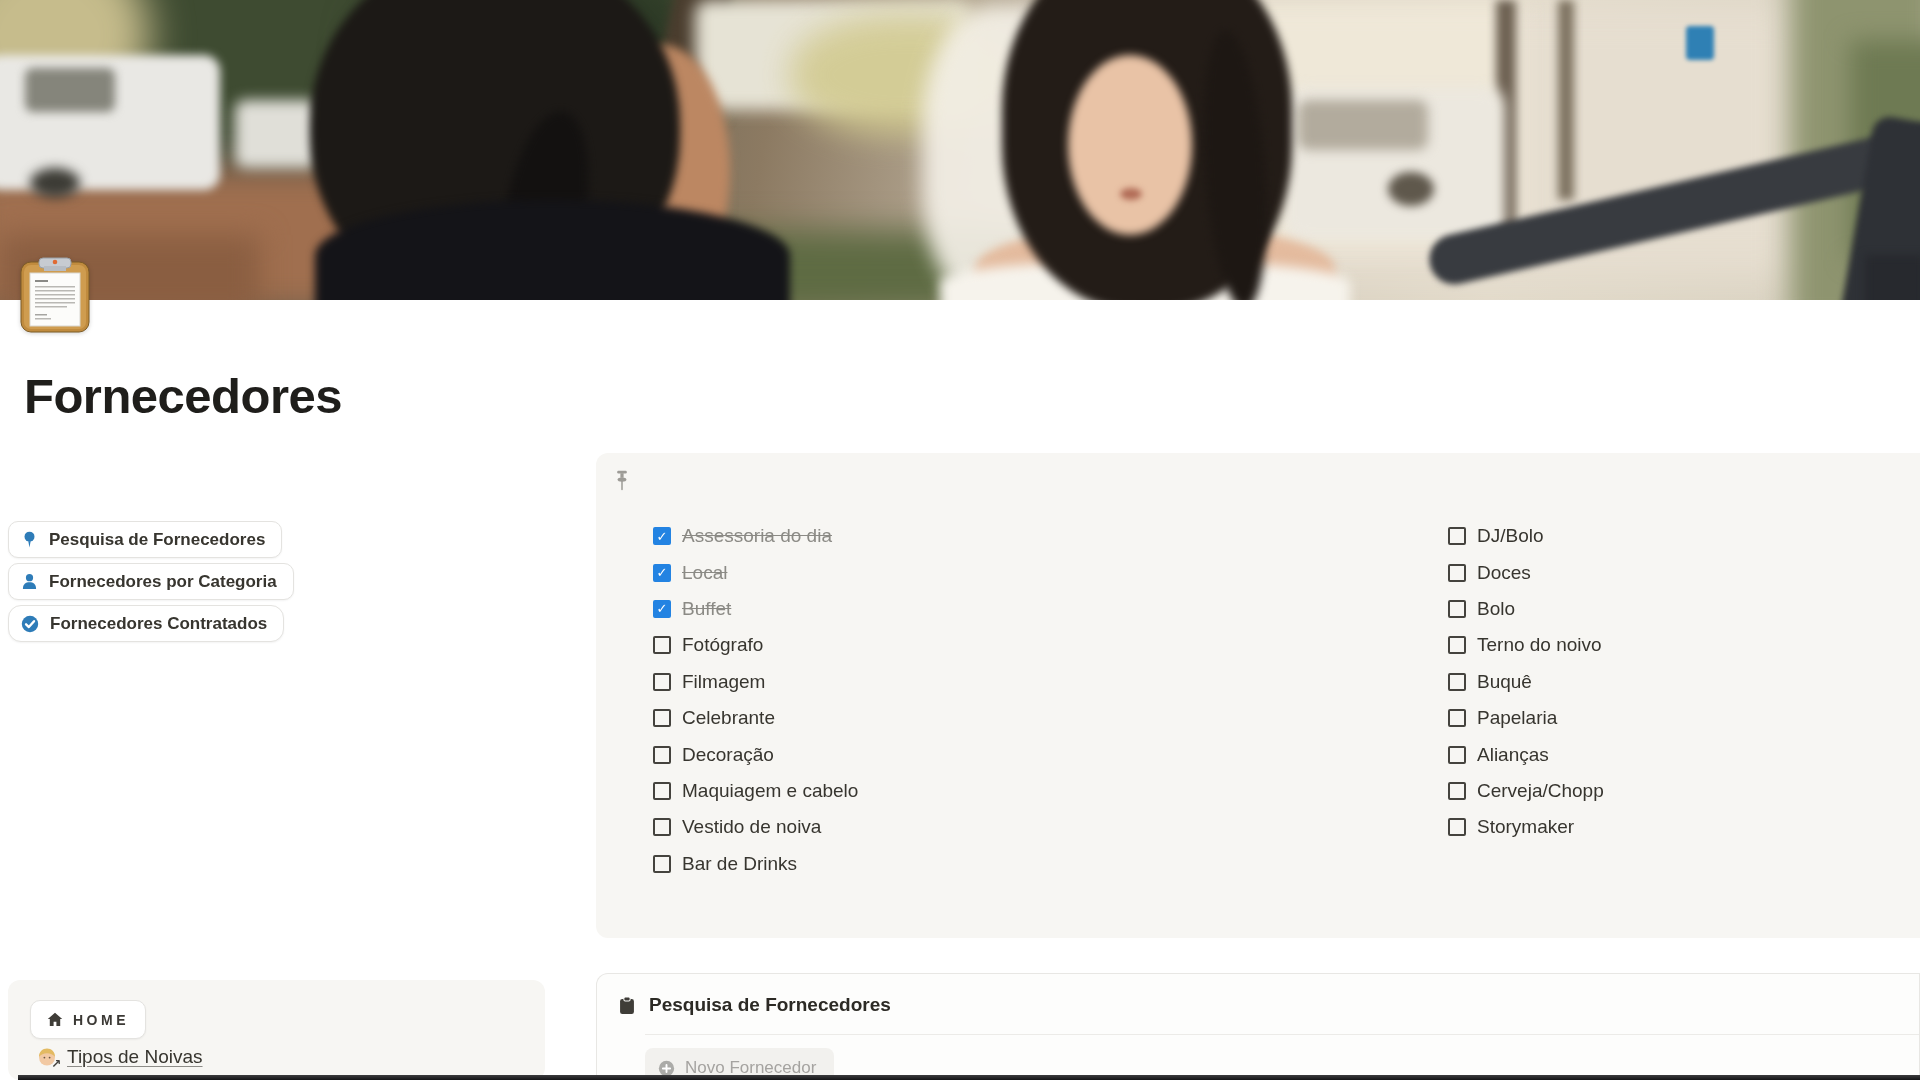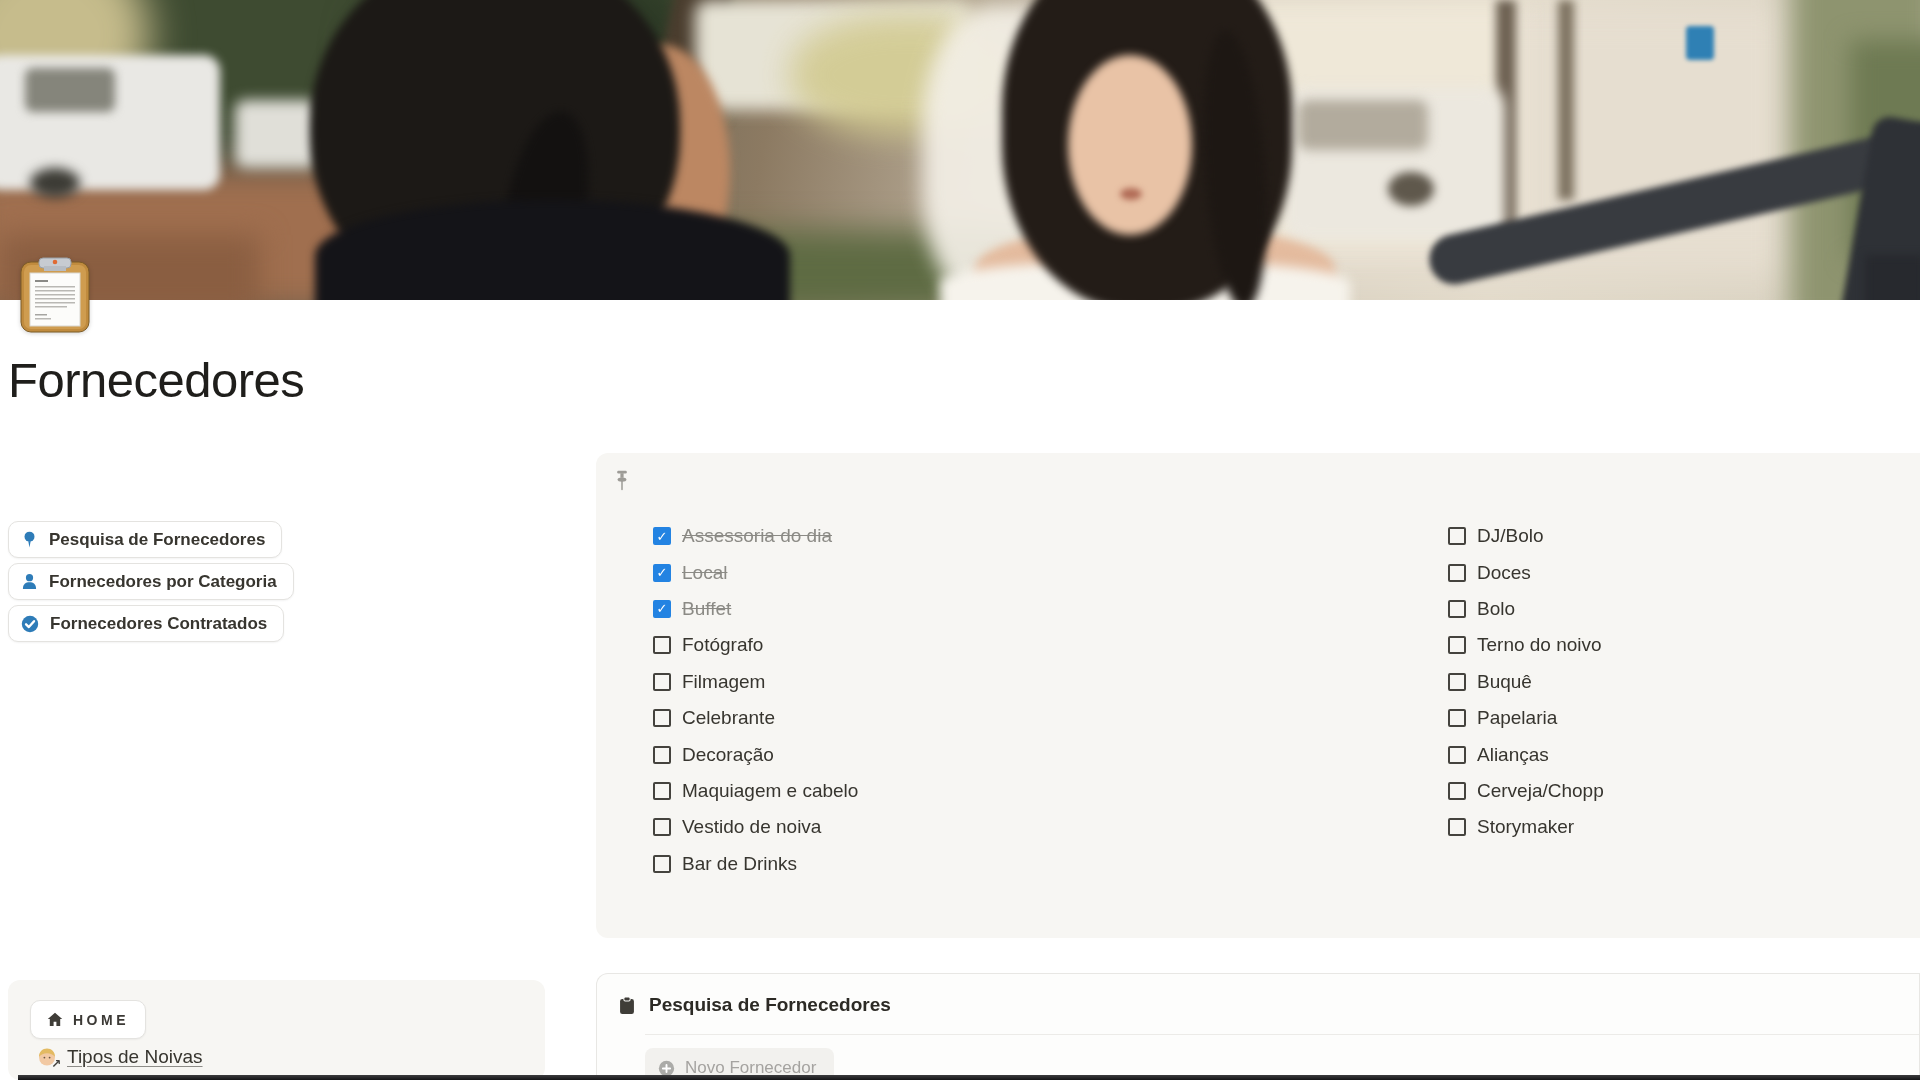--- a/index.html
+++ b/index.html
@@ -44,30 +44,30 @@
   .cv-hair2{left:1002px;top:-55px;width:290px;height:365px;background:#231c17;border-radius:45%;filter:blur(4px);}
   .cv-face2{left:1068px;top:55px;width:124px;height:180px;background:#e9c3a6;border-radius:50%;filter:blur(4px);}
   .cv-lip{left:1120px;top:188px;width:22px;height:12px;background:#b06a55;border-radius:50%;filter:blur(3px);}
   .cv-strand{left:1205px;top:30px;width:60px;height:280px;background:#1d1713;border-radius:50%;filter:blur(5px);transform:rotate(-4deg);}
   .cv-doorbar{left:1430px;top:240px;width:600px;height:50px;background:#383b40;border-radius:28px;filter:blur(3px);transform:rotate(-13deg);transform-origin:left center;}
   .cv-doorslab{left:1852px;top:120px;width:90px;height:260px;background:#2e3136;border-radius:18px;filter:blur(3px);transform:rotate(10deg);}
   .cv-doorcorner{left:1865px;top:255px;width:60px;height:55px;background:#27292e;filter:blur(4px);}
 
   
   .page-icon{position:absolute;left:17px;top:256px;width:76px;height:80px;filter:drop-shadow(0 1px 2px rgba(0,0,0,.18));}
-  .title{position:absolute;left:8px;top:352px;font-size:49px;font-weight:400;letter-spacing:-.5px;color:#1f1e1b;margin:0;}
+  .title{position:absolute;left:8px;top:352px;font-size:49px;font-weight:700;letter-spacing:-.5px;color:#1f1e1b;margin:16px;}
 
   
   .qa-header{position:absolute;left:8px;top:472px;width:543px;height:43px;background:#eeedea;display:flex;align-items:center;}
   .qa-header span{font-size:28px;font-weight:700;color:#2c2a25;padding-left:9px;}
   .qa-btn{position:absolute;left:8px;height:35px;display:inline-flex;align-items:center;gap:11px;
           background:#fff;border:1px solid #e4e3e0;border-radius:10px;padding:0 16px 0 12px;
           box-shadow:0 1px 2px rgba(15,15,15,.05);cursor:pointer;}
   .qa-btn span{font-size:17px;font-weight:600;color:#37352f;white-space:nowrap;}
-  .qa-1{top:521px;} .qa-2{top:563px;} .qa-3{top:605px;}
+  .qa-1{top:521px;} .qa-2{top:563px;} .qa-3{top:605px;border-radius:13px;}
 
   
   .panel{position:absolute;left:596px;top:453px;width:1324px;height:485px;background:#f7f6f3;border-radius:12px 0 0 12px;}
   .panel-pin{position:absolute;left:18px;top:17px;width:16px;height:24px;}
   .panel-bar{position:absolute;left:45px;top:11px;right:0;height:34px;background:#eeedea;display:flex;align-items:center;}
   .panel-bar em{font-size:21px;font-weight:700;font-style:italic;color:#2c2a25;padding-left:14px;}
   .todo-col{position:absolute;top:65px;}
   .col-left{left:57px;} .col-right{left:852px;}
   .todo{height:36.4px;display:flex;align-items:center;cursor:pointer;}
   .cbx{width:14px;height:14px;border:2px solid #45433e;border-radius:2px;margin-right:11px;flex:0 0 auto;

